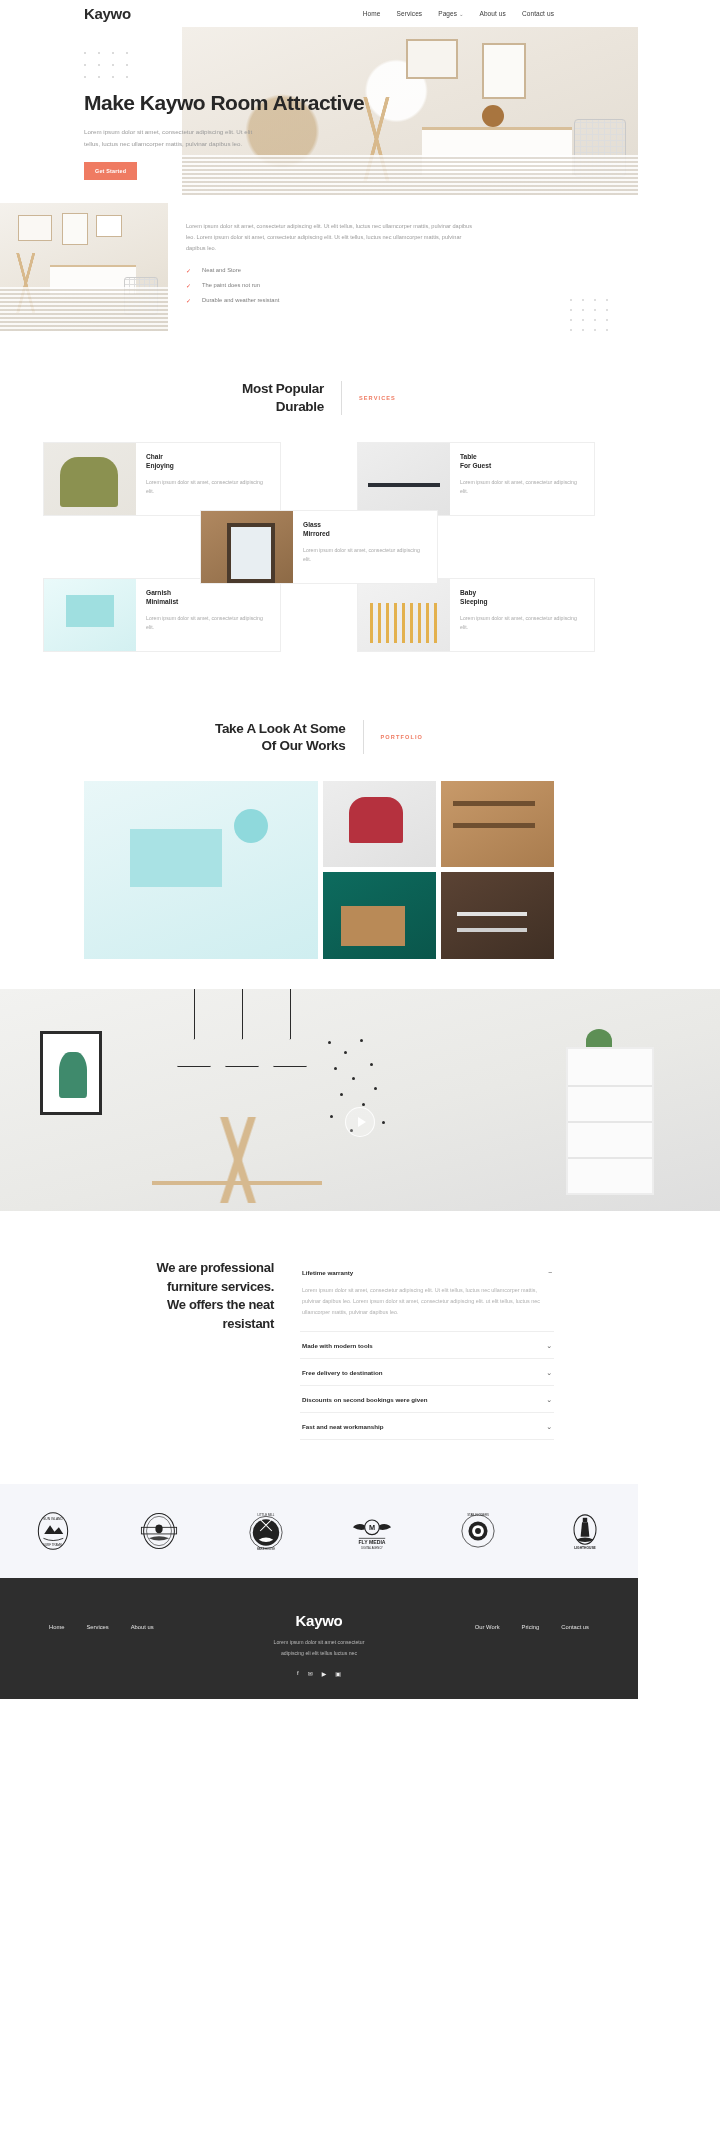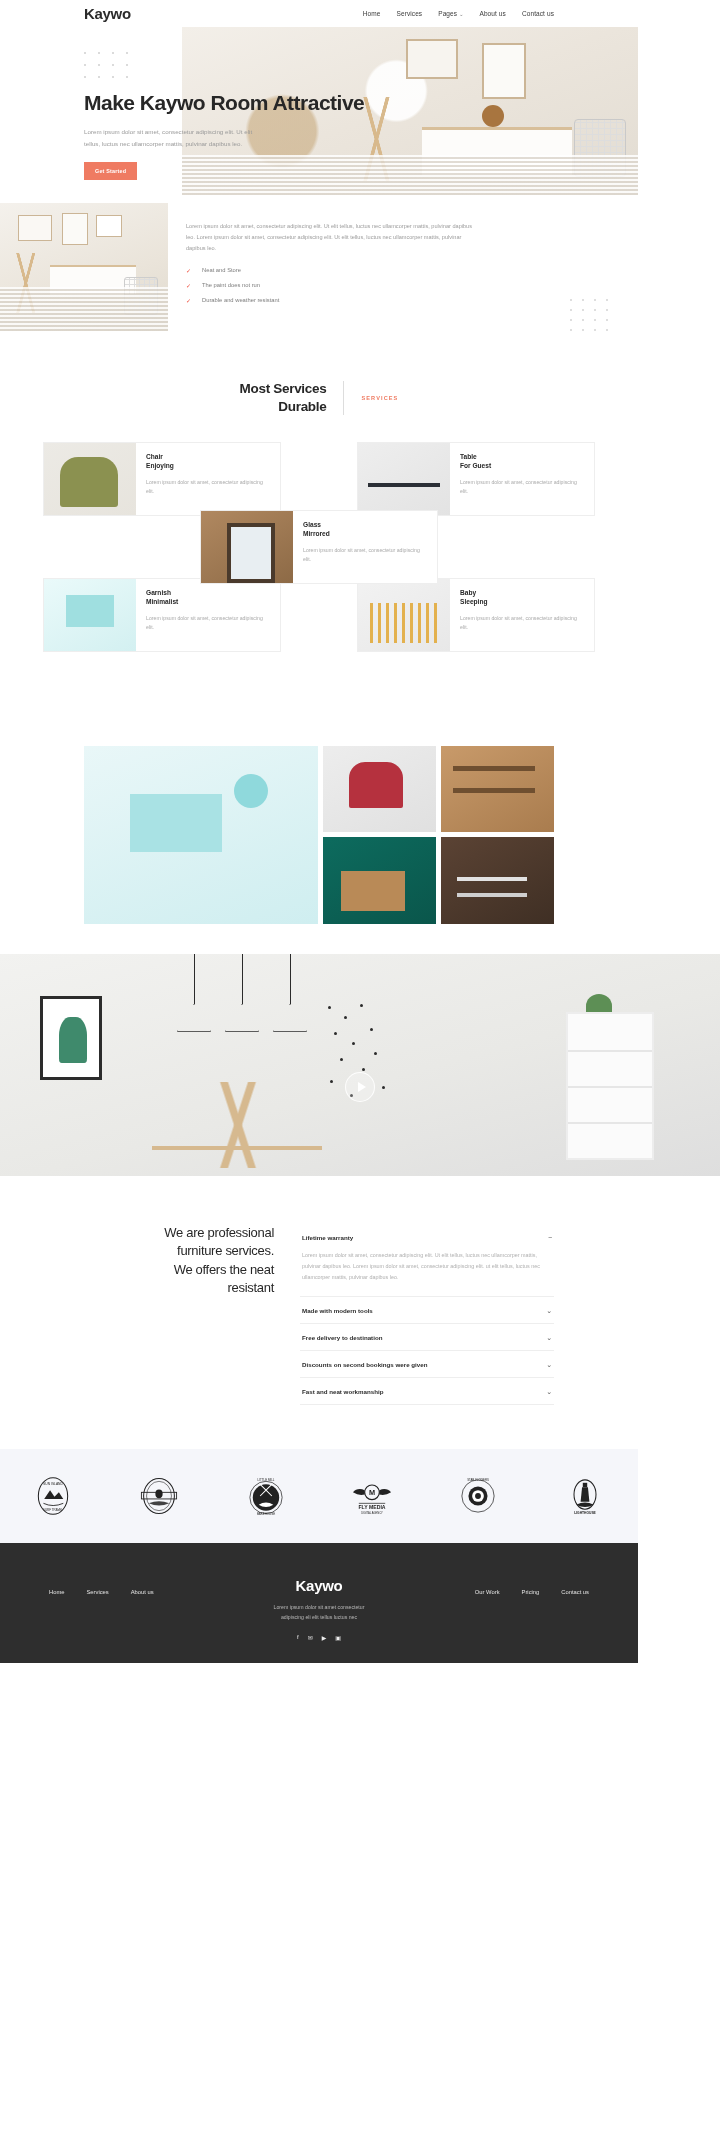--- a/index.html
+++ b/index.html
@@ -156,21 +156,21 @@
   .shelf{position:absolute;right:66px;top:58px;width:88px;height:148px;background:#fbfbfb;border:2px solid #ededed;}
   .shelf:after{content:"";position:absolute;left:0;right:0;top:36px;height:2px;background:#e6e6e6;
     box-shadow:0 36px 0 #e6e6e6,0 72px 0 #e6e6e6;}
   .plant{position:absolute;right:108px;top:40px;width:26px;height:24px;border-radius:50% 50% 20% 20%;background:#5d8f55;}
   .confetti{position:absolute;left:322px;top:48px;width:90px;height:120px;}
   .confetti span{position:absolute;width:3px;height:3px;border-radius:50%;background:#2b2b2b;}
 
   
   .faq { background:#fff; padding:48px 0 44px; }
   .faq-inner { width:470px; margin:0 auto; display:flex; gap:26px; }
-  .faq-title { width:190px; font-size:13px; font-weight:normal; line-height:1.42; text-align:right; color:#272727; letter-spacing:-.3px; }
+  .faq-title { width:190px; font-size:13px; font-weight:bold; line-height:1.42; text-align:right; color:#272727; letter-spacing:-.3px; }
   .faq-list { flex:1; }
   .acc { border-bottom:1px solid #eee; }
   .acc-head { display:flex; align-items:center; justify-content:space-between; padding:10px 2px 9px; cursor:pointer; }
   .acc-q { font-size:6.2px; font-weight:bold; color:#2b2b2b; }
   .acc-ic { font-size:7px; color:#555; line-height:1; }
   .acc-body { font-size:5.4px; line-height:2.05; color:#b0b0b0; padding:0 2px 13px; }
 
   
   .logos { background:#f5f6fa; padding:25px 0; display:flex; justify-content:space-around; align-items:center; }
   .logo-item { width:44px; height:44px; display:flex; align-items:center; justify-content:center; }
@@ -279,21 +279,21 @@
       <span></span>
         <span></span>
         <span></span>
         <span></span>
     </div>
   </div>
 
   <div class="services">
     <div class="sec-head">
       <div class="sec-head-title">
-        <div>Most Services</div>
+        <div>Most Popular</div>
         <div>Durable</div>
       </div>
       <div class="sec-head-bar"></div>
       <div class="sec-head-tag">SERVICES</div>
     </div>
 
     <div class="svc-grid">
       <div class="svc-row">
         <div class="svc-card">
           <div class="svc-thumb t-chair"></div>
@@ -349,20 +349,28 @@
               <div>Sleeping</div>
             </div>
             <div class="svc-desc">Lorem ipsum dolor sit amet, consectetur adipiscing elit.</div>
           </div>
         </div>
       </div>
     </div>
   </div>
 
   <div class="portfolio">
+    <div class="sec-head">
+      <div class="sec-head-title">
+        <div>Take A Look At Some</div>
+        <div>Of Our Works</div>
+      </div>
+      <div class="sec-head-bar"></div>
+      <div class="sec-head-tag">PORTFOLIO</div>
+    </div>
     <div class="pf-grid">
       <div class="pf-big"></div>
       <div class="pf-right">
         <div class="pf-c1"></div>
         <div class="pf-c2"></div>
         <div class="pf-c3"></div>
         <div class="pf-c4"></div>
       </div>
     </div>
   </div>

